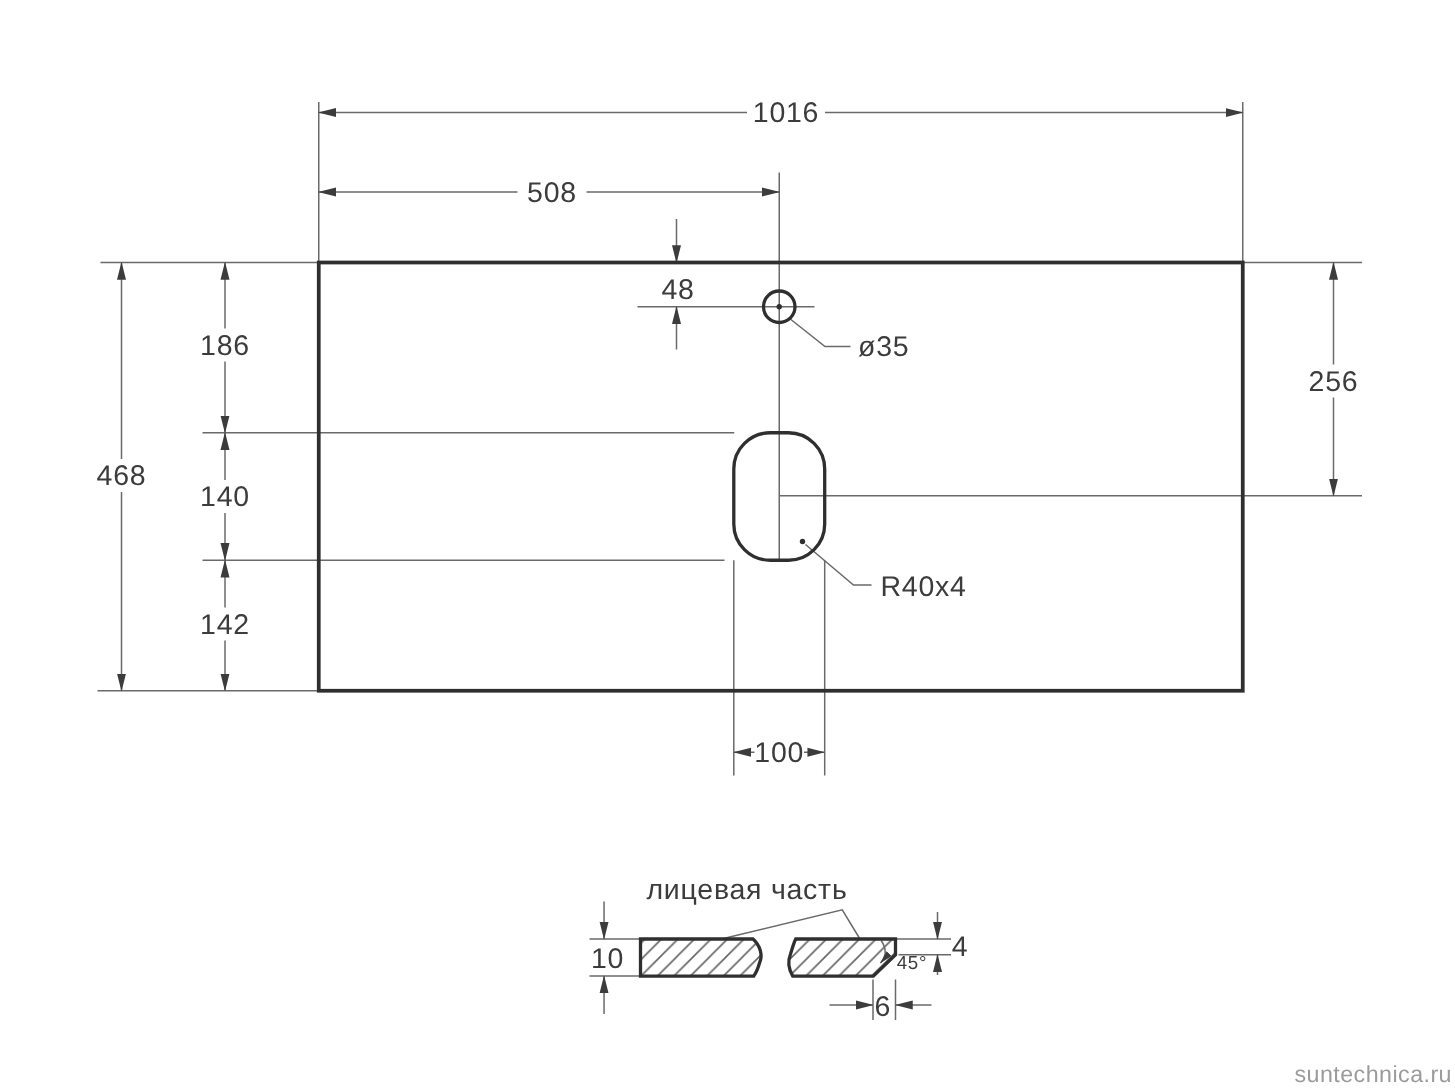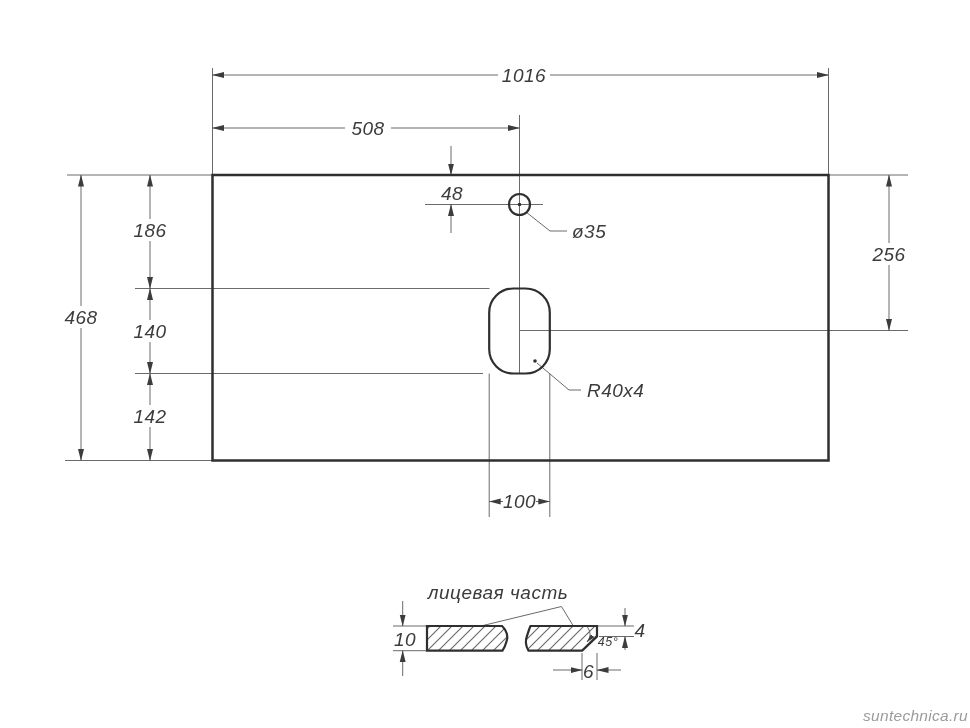--- a/index.html
+++ b/index.html
@@ -1,16 +1,16 @@
 <!DOCTYPE html>
 <html><head>
 <meta charset="utf-8">
 <style>
   html,body{margin:0;padding:0;background:#fff;}
-  .page{position:relative;width:970px;height:728px;background:#fff;overflow:hidden;font-style:italic;}
+  .page{position:relative;width:970px;height:728px;background:#fff;overflow:hidden;}
   svg{position:absolute;left:0;top:0;}
   text{font-family:"Liberation Sans",sans-serif;fill:#3c3c3c;letter-spacing:0.5px;}
   .dim{font-size:19px;}
   .small{font-size:12.5px;}
   .wm{font-size:15.5px;fill:#9b9b9b;letter-spacing:0.3px;}
   .thin{stroke:#6a6a6a;stroke-width:1;fill:none;}
   .thick{stroke:#2f2f2f;stroke-width:2.5;fill:none;}
   .med{stroke:#2f2f2f;stroke-width:2.2;fill:none;}
   .slab{stroke:#2f2f2f;stroke-width:2.2;fill:url(#hatch);stroke-linejoin:miter;}
   .bg{fill:#fff;stroke:none;}

